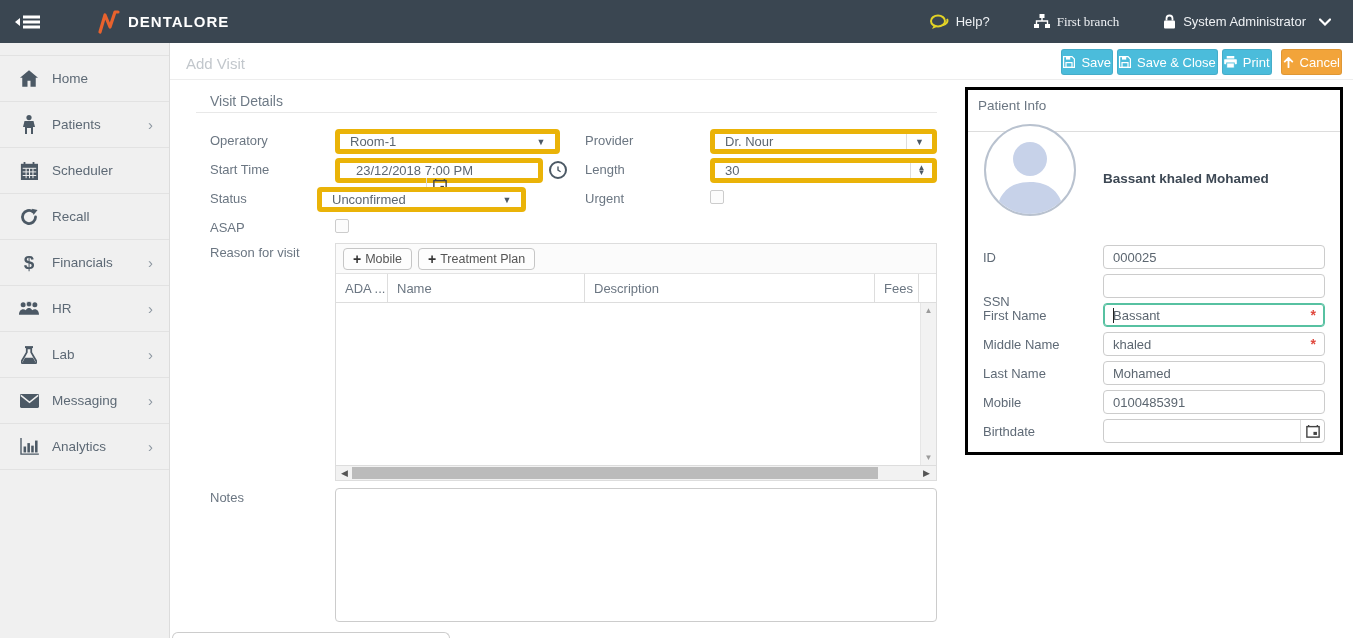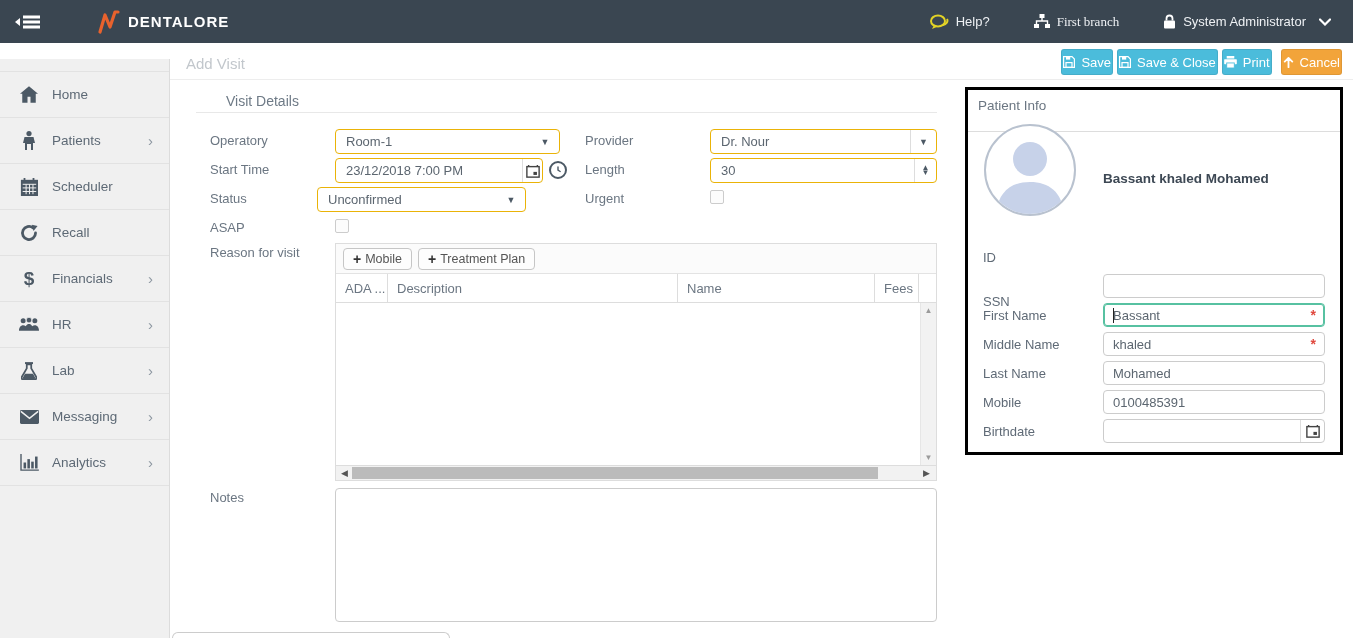--- a/index.html
+++ b/index.html
@@ -10,44 +10,44 @@
   .topbar { position:absolute; left:0; top:0; width:100%; height:43px; background:#3a4651; display:flex; align-items:center; z-index:30; }
   .collapse-btn { display:flex; align-items:center; margin-left:14px; cursor:pointer; }
   .brand { display:flex; align-items:center; margin-left:58px; }
   .brand-name { color:#fff; font-size:15px; font-weight:bold; letter-spacing:1px; margin-left:8px; }
   .topbar-right { margin-left:auto; display:flex; align-items:center; gap:44px; margin-right:22px; }
   .topbar-item { display:flex; align-items:center; gap:7px; color:#eef1f4; font-size:13px; cursor:pointer; }
   .branch-label { font-family:"Liberation Serif","DejaVu Serif",serif; font-size:13px; }
   .caret-down { margin-left:6px; display:flex; }
 
   
-  .sidebar { position:absolute; left:0; top:59px; width:170px; bottom:0; background:#f0f0f0; border-right:1px solid #dcdcdc; }
+  .sidebar { position:absolute; left:0; top:43px; width:170px; bottom:0; background:#f0f0f0; border-right:1px solid #dcdcdc; }
   .sidebar-items { margin-top:12px; border-top:1px solid #e2e2e2; }
   .side-item { height:46px; display:flex; align-items:center; border-bottom:1px solid #e2e2e2; cursor:pointer; position:relative; }
   .side-icon { width:22px; display:flex; justify-content:center; margin-left:18px; color:#4c5965; }
   .side-label { margin-left:12px; font-size:13.5px; color:#5d6975; }
   .side-chev { position:absolute; right:16px; color:#8d97a1; font-size:15px; line-height:1; }
   .dollar { font-size:19px; font-weight:bold; color:#4c5965; }
 
   
   .content { position:absolute; left:170px; top:43px; right:0; bottom:0; background:#fff; }
   .page-title { position:absolute; left:16px; top:12px; font-size:15px; color:#c2c7cc; }
   .page-header-line { position:absolute; left:0; top:36px; width:100%; border-bottom:1px solid #ededed; }
 
   .actions { position:absolute; top:6px; right:11px; display:flex; gap:4px; }
   .btn { height:26px; display:inline-flex; align-items:center; gap:6px; padding:0 1px; border-radius:3px; color:#fff; font-size:13px; cursor:pointer; border:1px solid rgba(0,0,0,0.08); }
   .btn-cyan { background:#4bbcdb; }
   .btn-orange { background:#f2a43a; margin-left:5px; }
   .btn svg { display:block; }
 
-  .section-title { position:absolute; left:56px; top:50px; font-size:14px; color:#6e7a86; }
+  .section-title { position:absolute; left:40px; top:50px; font-size:14px; color:#6e7a86; }
   .section-line { position:absolute; left:26px; top:69px; width:741px; border-bottom:1px solid #e8e8e8; }
 
   .flabel { position:absolute; font-size:13px; color:#6b7682; }
-  .field { position:absolute; height:25px; border:1px solid #eab308; border-radius:4px; background:#fff; display:flex; align-items:center; font-size:13px; color:#5c6670; }
+  .field { position:absolute; height:25px; border:5px solid #eab308; border-radius:4px; background:#fff; display:flex; align-items:center; font-size:13px; color:#5c6670; }
   .field .ftext { padding-left:10px; flex:1; white-space:nowrap; overflow:hidden; }
   .sel-caret { width:28px; display:flex; justify-content:center; color:#4c5965; font-size:9px; }
   .seg { border-left:1px solid #ddd; height:100%; display:flex; align-items:center; justify-content:center; }
   .spin { width:22px; flex-direction:column; line-height:0.55; color:#4c5965; font-size:8px; }
   .cal-seg { width:26px; color:#444; }
   input.txt { border:none; outline:none; flex:1; height:100%; padding-left:10px; font-size:13px; color:#5c6670; font-family:inherit; background:transparent; border-radius:4px; }
   .clock-btn { position:absolute; width:18px; height:18px; border:2px solid #4c5965; border-radius:50%; display:flex; align-items:center; justify-content:center; cursor:pointer; background:#fff; }
   .checkbox { position:absolute; width:14px; height:14px; border:1px solid #ccc; border-radius:2px; background:#fcfcfc; cursor:pointer; }
 
   
@@ -274,21 +274,21 @@
       <span class="ftext">Room-1</span>
       <span class="sel-caret">▼</span>
     </div>
     <div class="flabel" style="left:415px; top:90px;">Provider</div>
     <div class="field" style="left:540px; top:86px; width:227px;">
       <span class="ftext">Dr.  Nour</span>
       <span class="seg sel-caret" style="width:26px;">▼</span>
     </div>
 
     <div class="flabel" style="left:40px; top:119px;">Start Time</div>
-    <div class="field" style="left:165px; top:115px; width:208px;">
+    <div class="field" style="left:165px; top:115px; width:208px;flex-direction:column;">
       <input class="txt" type="text" value="23/12/2018 7:00 PM" style="">
       <span class="seg cal-seg">
         <svg width="14" height="14" viewBox="0 0 16 16">
             <path d="M3 1v2M13 1v2" stroke="#444" stroke-width="1.6"></path>
             <rect x="1" y="3" width="14" height="12" fill="none" stroke="#444" stroke-width="1.6"></rect>
             <rect x="8.5" y="9" width="4" height="3.5" fill="#444"></rect>
           </svg>
       </span>
     </div>
     <div class="clock-btn" style="left:379px; top:118px;">
@@ -323,22 +323,22 @@
           <span class="plus">+</span>
           <span>Mobile</span>
         </div>
         <div class="tool-btn">
           <span class="plus">+</span>
           <span>Treatment Plan</span>
         </div>
       </div>
       <div class="grid-head">
         <div class="gh-cell gh-ada">ADA ...</div>
+        <div class="gh-cell gh-name">Name</div>
         <div class="gh-cell gh-desc">Description</div>
-        <div class="gh-cell gh-name">Name</div>
         <div class="gh-cell gh-fees">Fees</div>
         <div class="gh-cell gh-last"></div>
       </div>
       <div class="grid-body">
         <div class="vscroll">
           <span>▲</span>
           <span>▼</span>
         </div>
       </div>
       <div class="hscroll">
@@ -358,20 +358,23 @@
 
       <div class="avatar">
         <svg width="88" height="88" viewBox="0 0 88 88">
             <circle cx="44" cy="33" r="17" fill="#c7d2e9"></circle>
             <path d="M10 88c2-22 15-32 34-32s32 10 34 32z" fill="#c7d2e9"></path>
           </svg>
       </div>
       <div class="pp-name">Bassant khaled Mohamed</div>
 
       <div class="p-label" style="top:160px;">ID</div>
+      <div class="p-input" style="top:155px;">
+        <input type="text" value="000025" style="">
+      </div>
 
       <div class="p-label" style="top:204px;">SSN</div>
       <div class="p-input" style="top:184px;">
         <input type="text" value="" style="">
       </div>
 
       <div class="p-label" style="top:218px;">First Name</div>
       <div class="p-input focused" style="top:213px;">
         <input type="text" value="Bassant" style="">
         <span class="text-cursor"></span>

